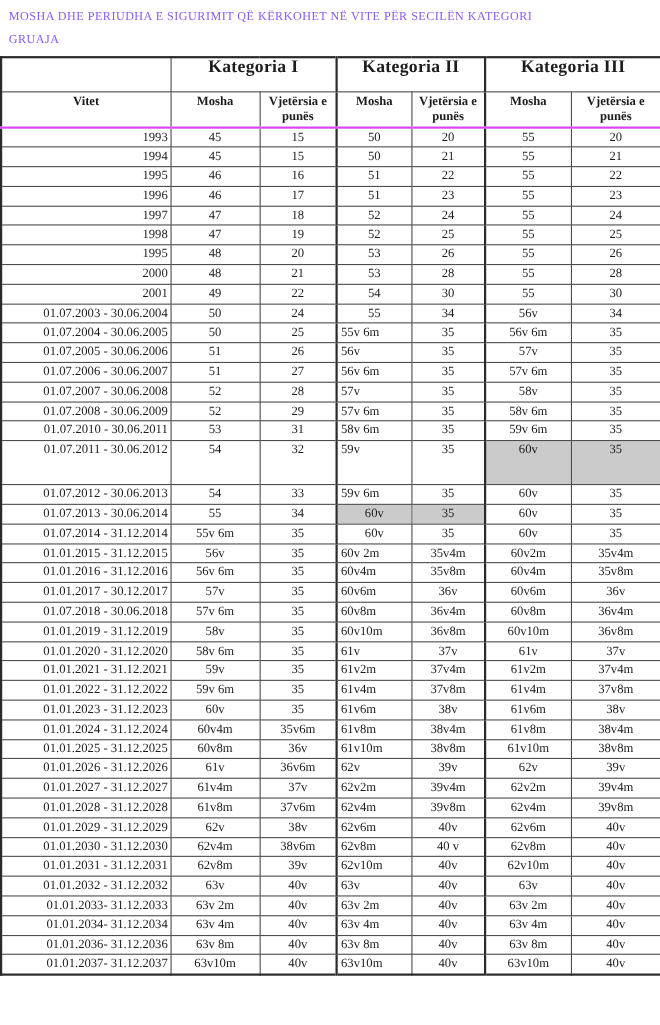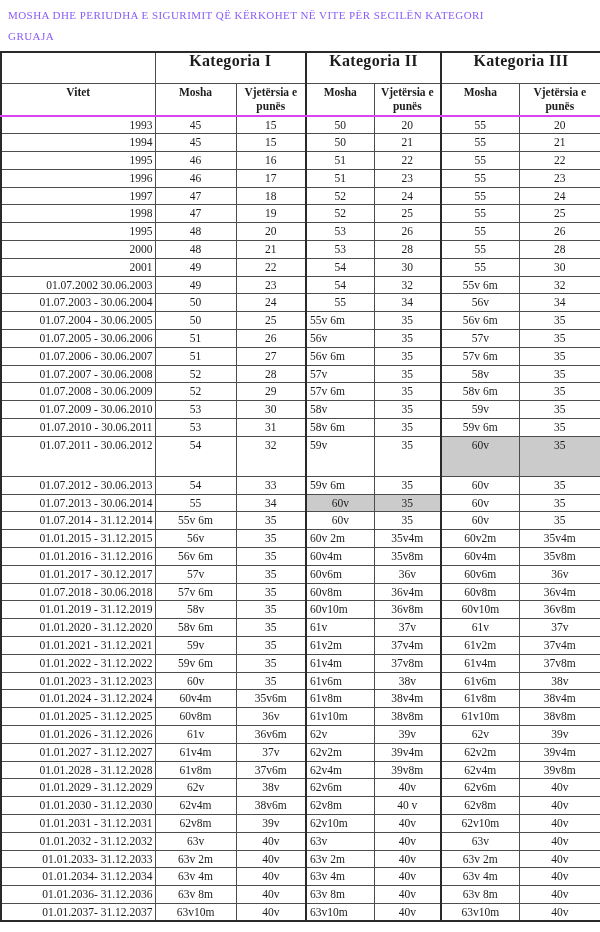--- a/index.html
+++ b/index.html
@@ -151,29 +151,20 @@
       <tr>
         <td class="c-label yr">2001</td>
         <td class="num">49</td>
         <td class="num">22</td>
         <td class="num gb">54</td>
         <td class="num">30</td>
         <td class="num gb">55</td>
         <td class="num">30</td>
       </tr>
       <tr>
-        <td class="c-label">01.07.2002 30.06.2003</td>
-        <td class="num">49</td>
-        <td class="num">23</td>
-        <td class="num gb">54</td>
-        <td class="num">32</td>
-        <td class="num gb">55v 6m</td>
-        <td class="num">32</td>
-      </tr>
-      <tr>
         <td class="c-label">01.07.2003 - 30.06.2004</td>
         <td class="num">50</td>
         <td class="num">24</td>
         <td class="num gb">55</td>
         <td class="num">34</td>
         <td class="num gb">56v</td>
         <td class="num">34</td>
       </tr>
       <tr>
         <td class="c-label">01.07.2004 - 30.06.2005</td>
@@ -211,29 +202,20 @@
         <td class="num gb">58v</td>
         <td class="num">35</td>
       </tr>
       <tr>
         <td class="c-label">01.07.2008 - 30.06.2009</td>
         <td class="num">52</td>
         <td class="num">29</td>
         <td class="gb left">57v 6m</td>
         <td class="num">35</td>
         <td class="num gb">58v 6m</td>
-        <td class="num">35</td>
-      </tr>
-      <tr>
-        <td class="c-label">01.07.2009 - 30.06.2010</td>
-        <td class="num">53</td>
-        <td class="num">30</td>
-        <td class="gb left">58v</td>
-        <td class="num">35</td>
-        <td class="num gb">59v</td>
         <td class="num">35</td>
       </tr>
       <tr>
         <td class="c-label">01.07.2010 - 30.06.2011</td>
         <td class="num">53</td>
         <td class="num">31</td>
         <td class="gb left">58v 6m</td>
         <td class="num">35</td>
         <td class="num gb">59v 6m</td>
         <td class="num">35</td>

